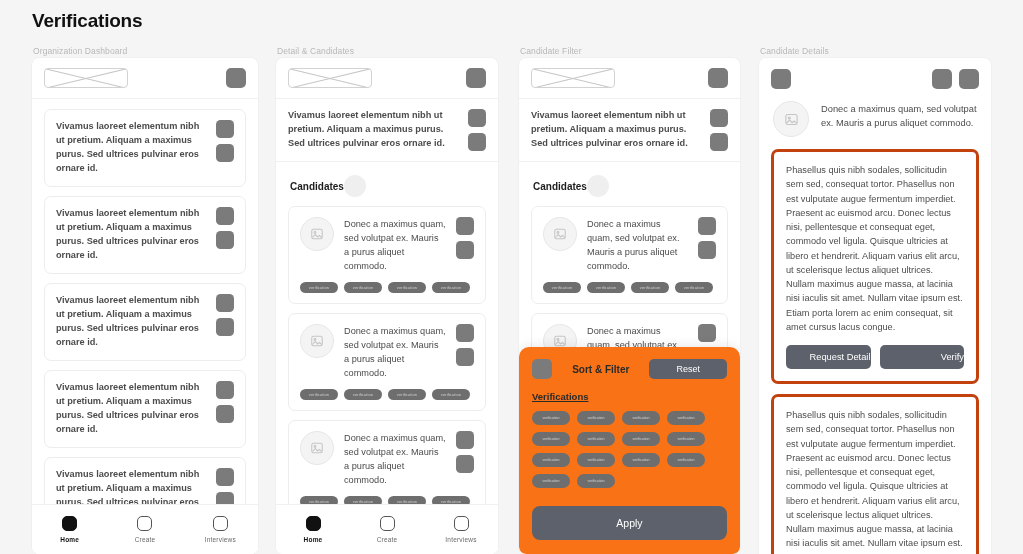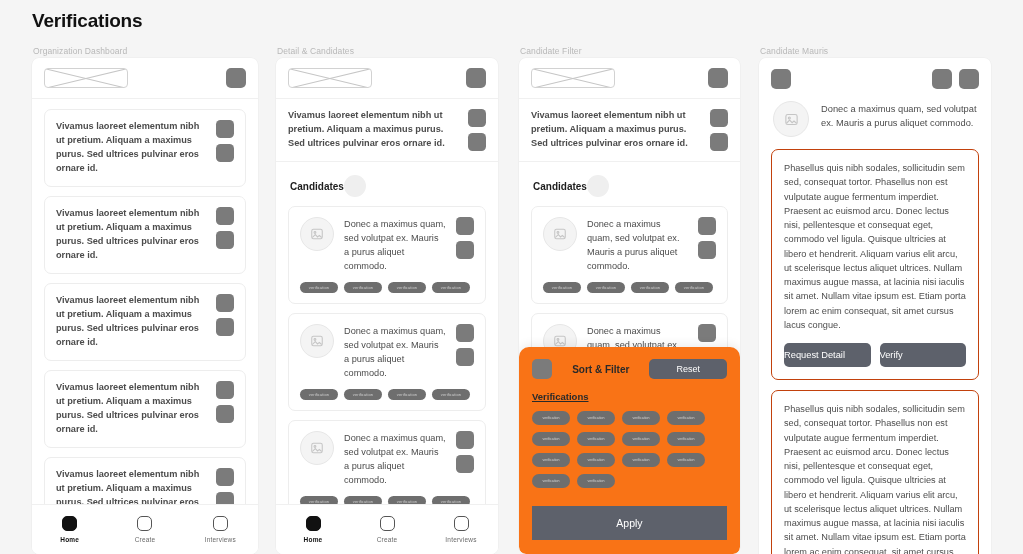--- a/index.html
+++ b/index.html
@@ -94,35 +94,35 @@
   }
   .sheet-sub { font-size: 9.5px; font-weight: bold; color: #2a2a2a; margin: 12px 0 9px 0; text-decoration: underline; }
   .chip-grid { display: flex; flex-wrap: wrap; gap: 7px 7px; }
   .chip {
     height: 14px; width: 38px; border-radius: 7px; background: #6e6e6e;
     color: #d0d0d0; font-size: 3.6px; line-height: 14px; text-align: center;
     overflow: hidden; white-space: nowrap;
   }
   .btn-apply {
     margin-top: 18px; width: 100%; background: #5d616b; color: #fff;
-    font-size: 10.5px; border-radius: 0; padding: 11px 0; border: none; display: block;
+    font-size: 10.5px; border-radius: 8px; padding: 11px 0; border: none; display: block;
   }
   
   .det-header {
     display: flex; align-items: center; justify-content: space-between; padding: 11px 12px 8px 12px;
   }
   .det-profile { display: flex; gap: 12px; align-items: flex-start; padding: 4px 14px 12px 14px; }
   .det-profile .cand-text { font-size: 9.3px; }
   .det-block {
-    margin: 0 12px 10px 12px; border: 1px solid #c2410c; border-radius: 7px;
+    margin: 0 12px 10px 12px; border: 3px solid #c2410c; border-radius: 7px;
     background: #fff; padding: 11px 12px 12px 12px;
   }
   .det-body { font-size: 9.2px; line-height: 1.55; color: #4d4d4d; }
   .det-btns { display: flex; gap: 9px; margin-top: 11px; }
-  .det-btns .btn-pill { flex: 1; text-align: left; padding: 7px 0; font-size: 9.3px; }
+  .det-btns .btn-pill { flex: 1; text-align: right; padding: 7px 0; font-size: 9.3px; }
 </style>
 </head>
 <body>
 
 <div class="page-title">Verifications</div>
 
 <div class="board">
 
   <div class="frame" style="left:32px;width:226px;">
     <div class="frame-label">Organization Dashboard</div>
@@ -431,21 +431,21 @@
           <div class="chip">verification</div>
           <div class="chip">verification</div>
         </div>
         <button class="btn-apply">Apply</button>
       </div>
 
     </div>
   </div>
 
   <div class="frame" style="left:759px;width:232px;">
-    <div class="frame-label">Candidate Mauris</div>
+    <div class="frame-label">Candidate Details</div>
     <div class="phone" style="height:510px;">
 
       <div class="det-header">
         <div class="sq-btn"></div>
         <div class="hdr-right">
           <div class="sq-btn"></div>
           <div class="sq-btn"></div>
         </div>
       </div>
 

